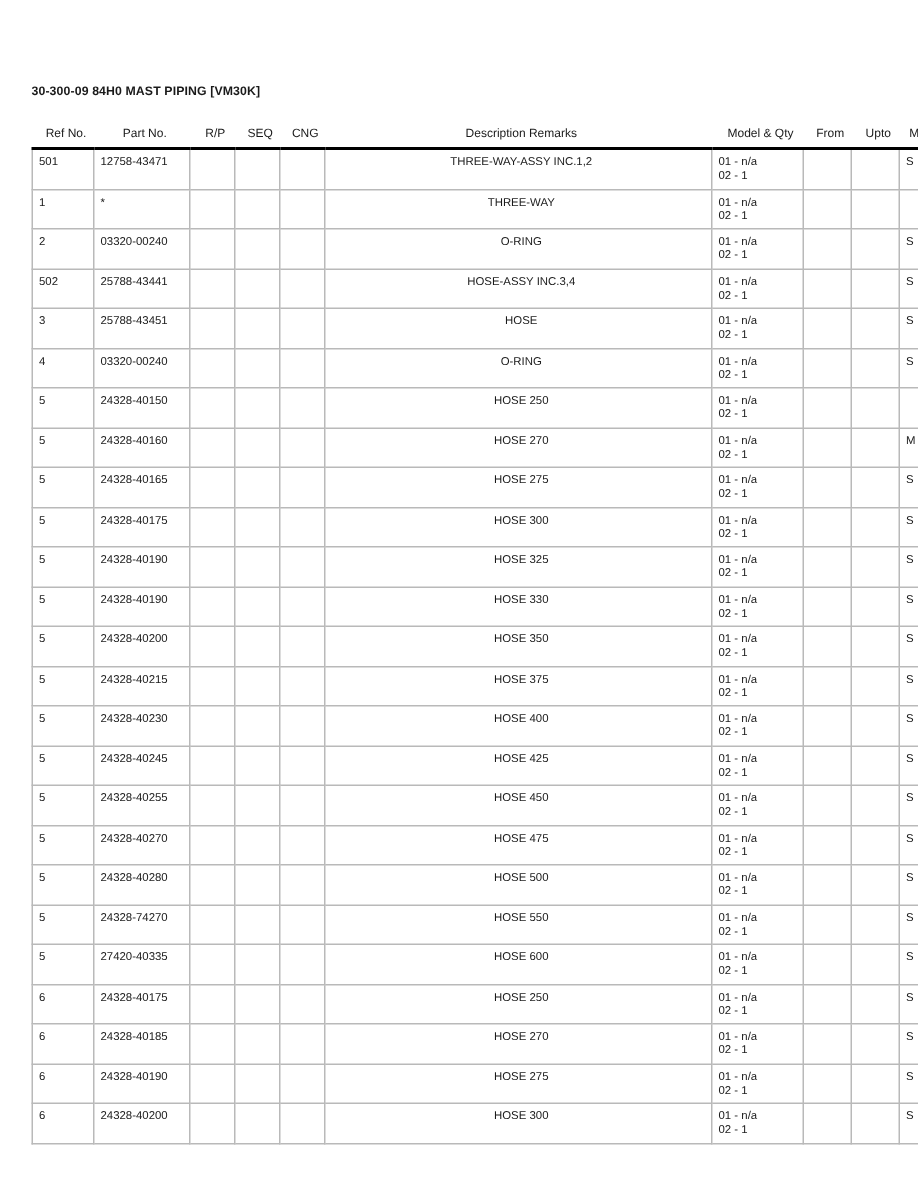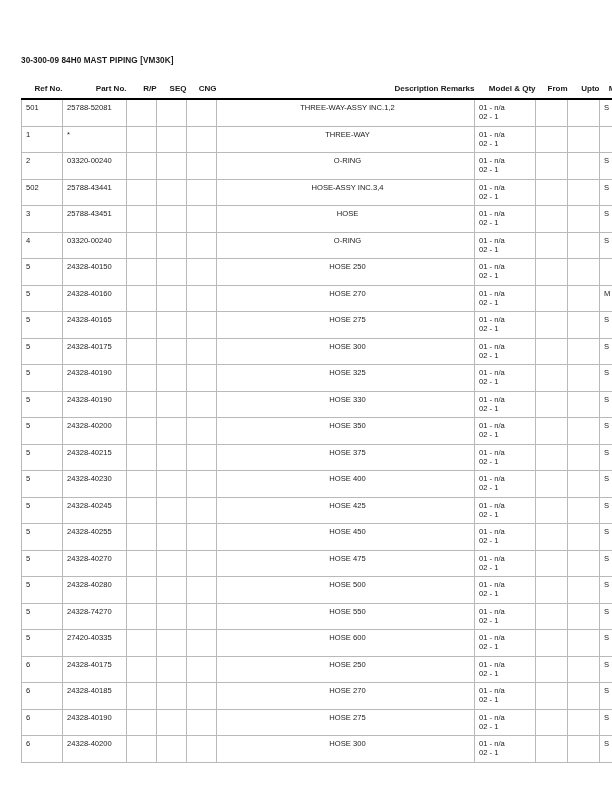--- a/index.html
+++ b/index.html
@@ -45,22 +45,22 @@
     position: absolute;
     left: 21px;
     top: 84px;
     width: 562px;
     border-collapse: collapse;
     font-size: 7.6px;
     table-layout: fixed;
   }
   table.parts thead th {
     font-size: 8px;
-    font-weight: bold;
-    text-align: right;
+    font-weight: normal;
+    text-align: center;
     padding: 0 0 5px 4px;
     vertical-align: bottom;
     border: none;
     white-space: nowrap;
   }
   table.parts thead tr.hdr-row th {
     border-bottom: 2px solid #000000;
   }
   table.parts tbody td {
     border: 1px solid #b9b9b9;
@@ -116,21 +116,21 @@
         <th class="h-desc">Description Remarks</th>
         <th class="h-model">Model &amp; Qty</th>
         <th class="h-from">From</th>
         <th class="h-upto">Upto</th>
         <th class="h-mr">M/R</th>
       </tr>
     </thead>
     <tbody id="parts-body">
         <tr>
           <td class="c-ref">501</td>
-          <td class="c-part">25788-52081</td>
+          <td class="c-part">12758-43471</td>
           <td class="c-rp"></td>
           <td class="c-seq"></td>
           <td class="c-cng"></td>
           <td class="c-desc">THREE-WAY-ASSY INC.1,2</td>
           <td class="c-model">
             <span class="qty-line">01 - n/a</span>
             <span class="qty-line">02 - 1</span>
           </td>
           <td class="c-from"></td>
           <td class="c-upto"></td>

